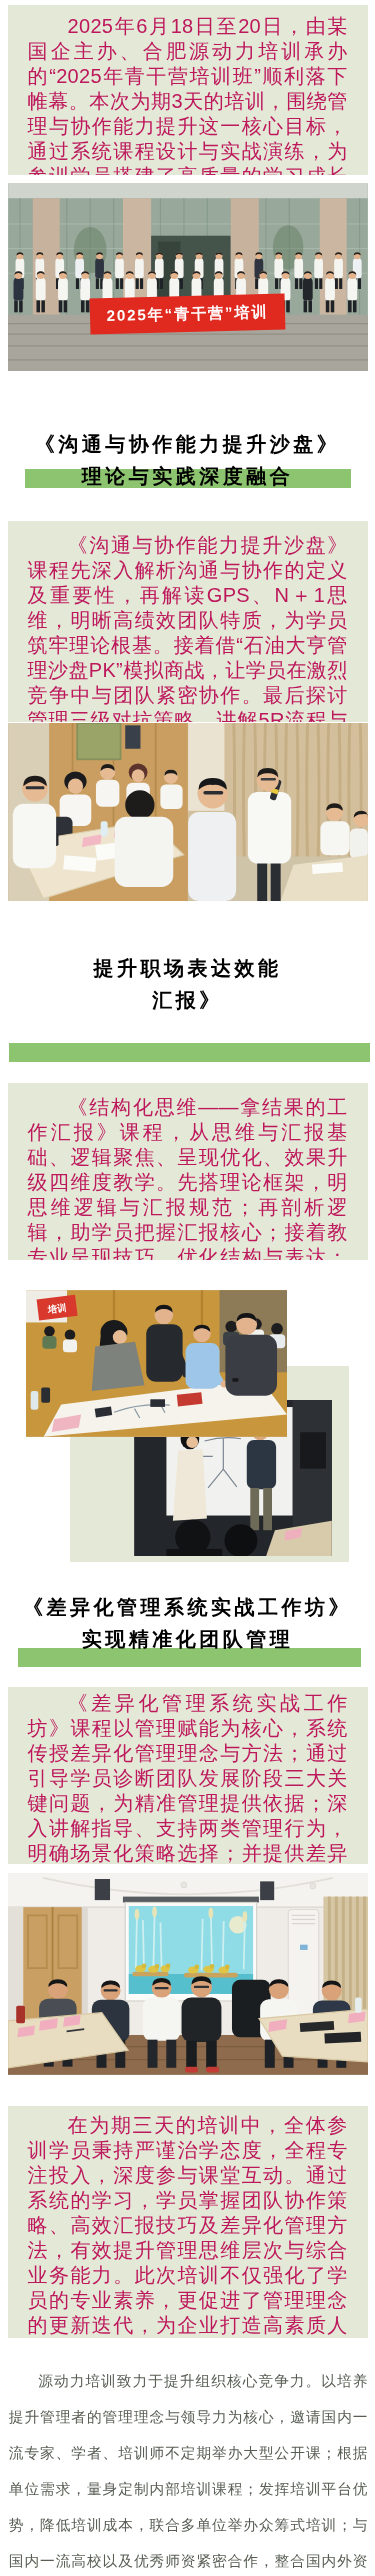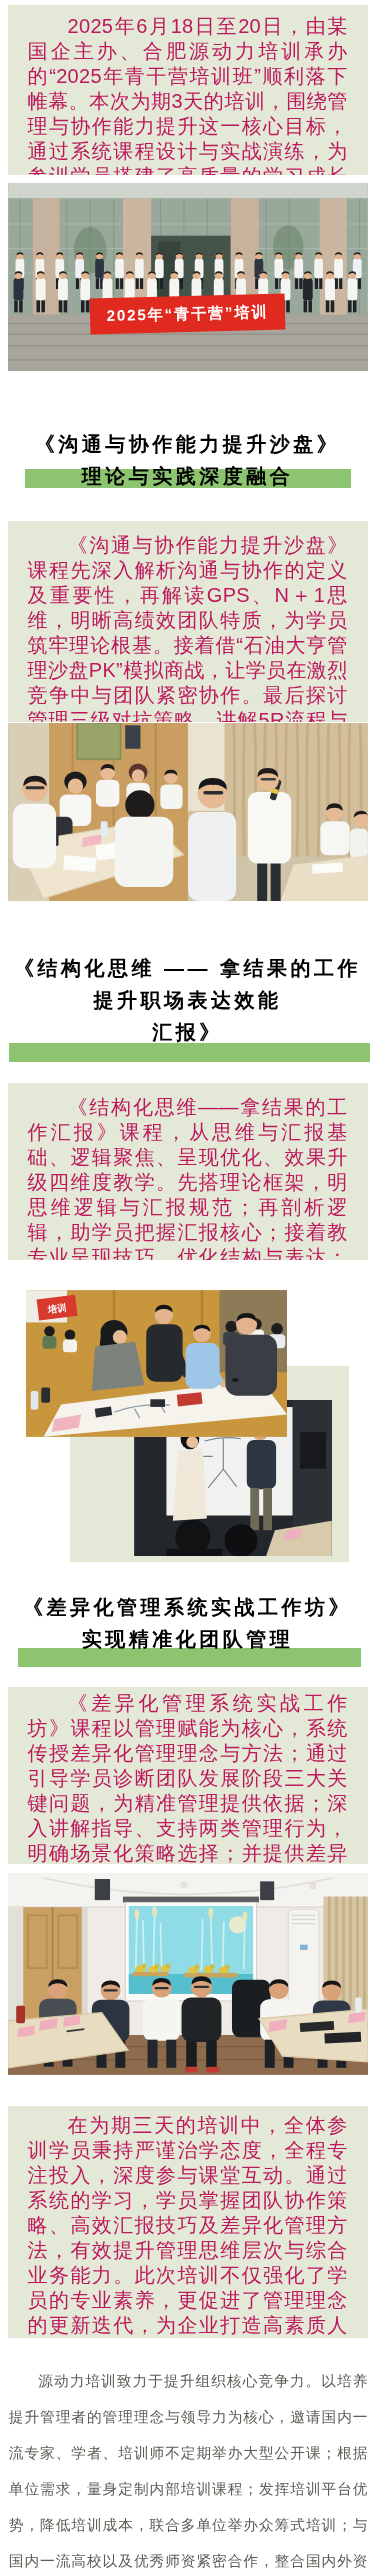--- a/index.html
+++ b/index.html
@@ -230,21 +230,20 @@
 
       <rect x="0" y="152" width="82" height="152" rx="18" fill="#eef0f2"></rect>
       <circle cx="42" cy="120" r="26" fill="#e6bb94"></circle>
       <path d="M18 114 Q18 94 42 94 Q66 94 66 114 Q54 104 42 106 Q30 104 18 114Z" fill="#17181a"></path>
       <rect x="26" y="116" width="34" height="6" rx="3" fill="#2a2d31"></rect>
     </svg>
   </div>
 
   <div class="g-bar" style="left:8.8px;top:1043px;width:361px;"></div>
   <div class="h-block" style="top:952px;">
-    <div>《结构化思维 —— 拿结果的工作</div>
     <div>提升职场表达效能</div>
     <div>汇报》</div>
   </div>
 
   <div class="panel" style="top:1083px;height:177px;padding-top:12px;">
     <p>《结构化思维——拿结果的工作汇报》课程，从思维与汇报基础、逻辑聚焦、呈现优化、效果升级四维度教学。先搭理论框架，明思维逻辑与汇报规范；再剖析逻辑，助学员把握汇报核心；接着教专业呈现技巧，优化结构与表达；最后以提升说服力为目标，授结果导向策略，提升职场沟通效能。</p>
   </div>
 
   <div style="position:absolute;left:0;top:1287px;width:375px;height:276px;">
     <div style="position:absolute;left:70px;top:79px;width:279px;height:196px;background:#e3e9d6;"></div>

